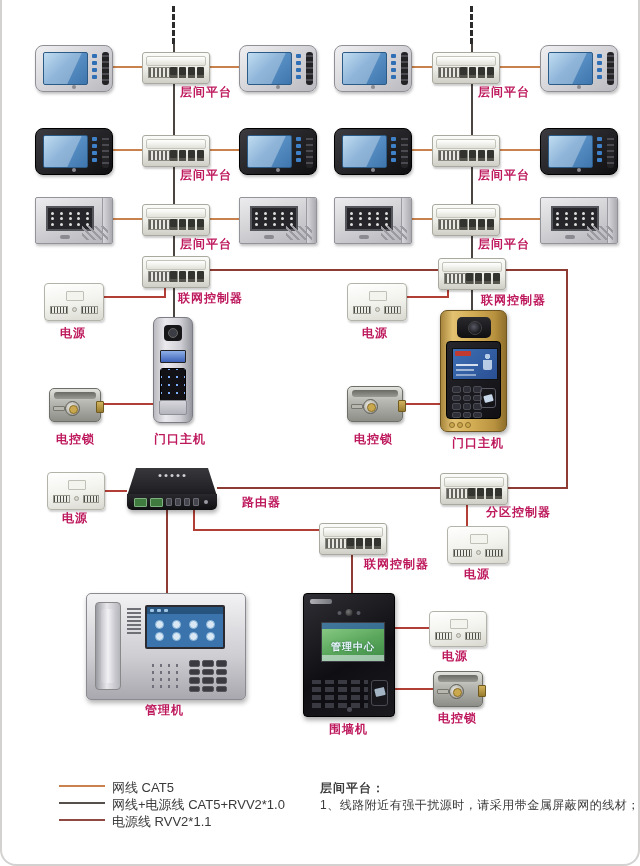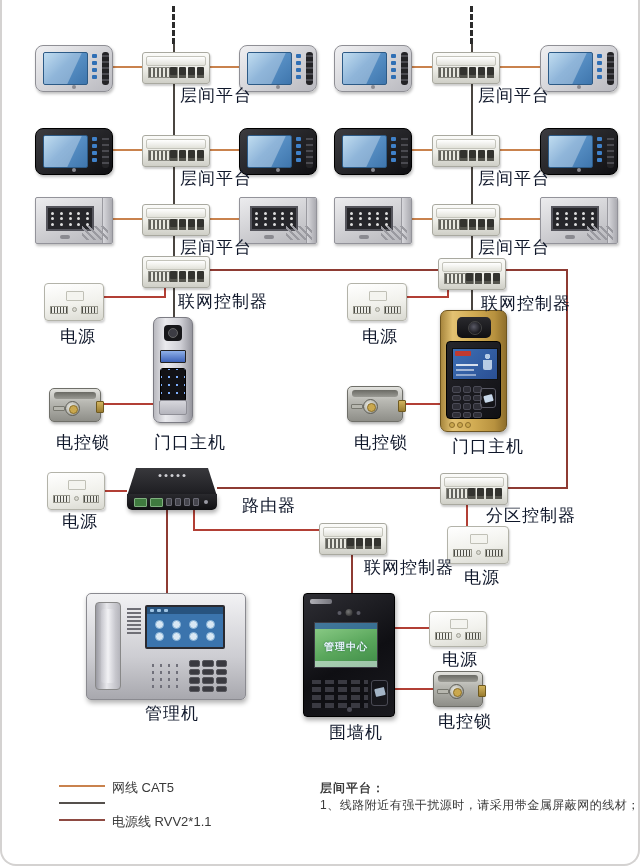--- a/index.html
+++ b/index.html
@@ -13,21 +13,21 @@
   .hline,.vline{position:absolute;z-index:1}
   .hline{height:2px}
   .vline{width:2px}
   .c-cat5{background:#c9824d}
   .c-trunk{background:#4a4540}
   .c-backbone{background:#8e3b33}
   .c-power{background:#b23f35}
   .dash{position:absolute;width:0;border-left:3px dashed #2b2b2b;z-index:1}
 
   
-  .lbl{position:absolute;z-index:4;font-weight:normal;font-size:17px;color:#0f172a;
+  .lbl{position:absolute;z-index:4;font-weight:bold;font-size:12px;color:#be185d;
     letter-spacing:1px;white-space:nowrap}
 
   
   .monitor{position:absolute;width:78px;height:47px;border-radius:8px;z-index:2;
     box-shadow:1px 2px 3px rgba(0,0,0,.25)}
   .monitor.silver{background:linear-gradient(145deg,#f0f0f2,#b9b9bf);border:1px solid #8f8f95}
   .monitor.black{background:linear-gradient(145deg,#3c3c40,#0f0f12);border:1px solid #000}
   .m-screen{position:absolute;left:7px;top:6px;width:45px;height:33px;border-radius:2px;
     background:linear-gradient(135deg,#a3cdea 0%,#5b93c8 45%,#3f76ad 100%);
     border:1px solid #2c5a86;overflow:hidden}
@@ -181,21 +181,21 @@
 
   
   .wall{position:absolute;width:92px;height:124px;z-index:2;border-radius:4px;
     background:linear-gradient(150deg,#2e2e34 0%,#0f0f13 55%,#1a1a1f 100%);
     border:1px solid #000;box-shadow:1px 3px 5px rgba(0,0,0,.35)}
   .wl-logo{position:absolute;left:6px;top:5px;width:22px;height:5px;border-radius:2px;
     background:linear-gradient(90deg,#d0d0d6,#8a8a92);opacity:.8}
   .wl-sensor{position:absolute;left:50%;top:15px;transform:translateX(-50%);display:flex;gap:4px;align-items:center}
   .wl-sensor i{width:4px;height:4px;border-radius:50%;background:#5a5a64}
   .wl-sensor .big{width:7px;height:7px;background:radial-gradient(circle at 40% 40%,#777,#222)}
-  .wl-screen{position:absolute;left:10px;top:28px;width:64px;height:46px;border:1px solid #3c3c44;
+  .wl-screen{position:absolute;left:17px;top:28px;width:64px;height:40px;border:1px solid #3c3c44;
     background:linear-gradient(160deg,#90cf8b 0%,#5aa75c 55%,#3d8a46 100%);overflow:hidden}
   .wl-screen .bar{position:absolute;left:0;right:0;height:6px;background:rgba(40,90,160,.75)}
   .wl-screen .bar.top{top:0}
   .wl-screen .bar.bot{bottom:0;background:rgba(235,243,250,.55)}
   .wl-title{position:absolute;left:0;right:0;top:17px;text-align:center;font-size:10px;font-weight:bold;
     color:#eaf4ff;letter-spacing:1px;text-shadow:0 0 2px rgba(30,100,60,.9)}
   .wl-keys{position:absolute;left:8px;top:86px;width:56px;height:28px;
     background-image:repeating-linear-gradient(0deg,transparent 0 5px,#0f0f13 5px 8px),
       repeating-linear-gradient(90deg,#3a3a42 0 9px,#0f0f13 9px 13px)}
   .wl-card{position:absolute;right:6px;top:86px;width:17px;height:26px;border:1px solid #4a4a54;border-radius:3px}
@@ -736,18 +736,19 @@
       <div class="lk-cyl"></div>
       <div class="lk-key"></div>
       <div class="lk-latch"></div>
     </div>
   <div class="lbl" style="left:436px;top:710px">电控锁</div>
 
   <div class="lg-line" style="left:57px;top:785px;background:#c9824d"></div>
   <div class="lg-line" style="left:57px;top:802px;background:#55504c"></div>
   <div class="lg-line" style="left:57px;top:819px;background:#8e4a42"></div>
   <div class="lg-text" style="left:110px;top:779px">网线 CAT5</div>
+  <div class="lg-text" style="left:110px;top:796px">网线+电源线 CAT5+RVV2*1.0</div>
   <div class="lg-text" style="left:110px;top:813px">电源线 RVV2*1.1</div>
 
   <div class="nt-title" style="left:318px;top:780px">层间平台：</div>
   <div class="nt-item" style="left:318px;top:797px">1、线路附近有强干扰源时，请采用带金属屏蔽网的线材；</div>
 
 </div>
 
 </body></html>

